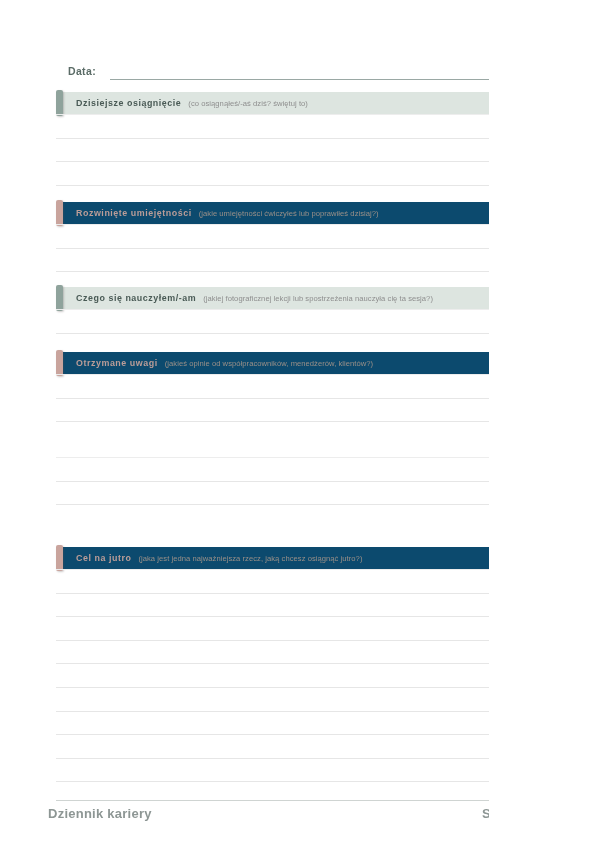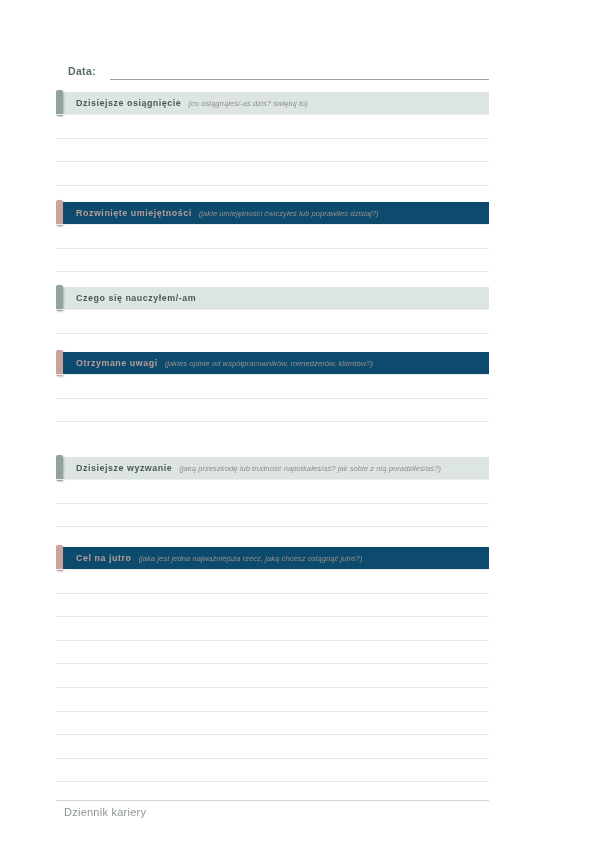--- a/index.html
+++ b/index.html
@@ -87,21 +87,20 @@
   .band.pink .band-title { color: #bb9d98; }
 
   .band-title {
     font-size: 8.9px;
     font-weight: bold;
     letter-spacing: 0.55px;
     white-space: nowrap;
   }
   .band-hint {
     font-size: 7.6px;
-    font-style: italic;
     color: #8e8e8e;
     margin-left: 7px;
     letter-spacing: 0.05px;
     white-space: nowrap;
     text-align: center;
   }
   .band.pink .band-hint { color: #9b9088; }
 
   
   .lines {
@@ -117,29 +116,30 @@
   
   .footer-rule {
     position: absolute;
     left: 56px;
     top: 800px;
     width: 488px;
     border-top: 1px solid #cfd4d2;
   }
   .footer {
     position: absolute;
-    left: 64px;
+    left: 48px;
     top: 806px;
     width: 488px;
     display: flex;
     justify-content: space-between;
     align-items: center;
-    font-size: 11px;
+    font-size: 13px;
     color: #8d9694;
     letter-spacing: 0.25px;
+    font-weight: bold;
   }
 </style>
 </head>
 <body>
 
 <div class="page">
 
   <div class="date-row">
     <span class="date-label">Data:</span>
     <span class="date-underline"></span>
@@ -166,43 +166,39 @@
         </div>
         <div class="lines">
           <div class="wline"></div>
           <div class="wline"></div>
         </div>
       </div>
       <div class="section" style="top: 287px;">
         <div class="band green">
           <span class="accent"></span>
           <span class="band-title">Czego się nauczyłem/-am</span>
+          <span class="band-hint">(jakiej fotograficznej lekcji lub spostrzeżenia nauczyła cię ta sesja?)</span>
         </div>
         <div class="lines">
           <div class="wline"></div>
           <div class="wline"></div>
         </div>
       </div>
       <div class="section" style="top: 352px;">
         <div class="band pink">
           <span class="accent"></span>
           <span class="band-title">Otrzymane uwagi</span>
           <span class="band-hint">(jakieś opinie od współpracowników, menedżerów, klientów?)</span>
         </div>
         <div class="lines">
           <div class="wline"></div>
           <div class="wline"></div>
         </div>
       </div>
       <div class="section" style="top: 457px;">
-        <div class="band green">
-          <span class="accent"></span>
-          <span class="band-title">Dzisiejsze wyzwanie</span>
-          <span class="band-hint">(jaką przeszkodę lub trudność napotkałeś/aś? jak sobie z nią poradziłeś/aś?)</span>
-        </div>
         <div class="lines">
           <div class="wline"></div>
           <div class="wline"></div>
         </div>
       </div>
       <div class="section" style="top: 547px;">
         <div class="band pink">
           <span class="accent"></span>
           <span class="band-title">Cel na jutro</span>
           <span class="band-hint">(jaka jest jedna najważniejsza rzecz, jaką chcesz osiągnąć jutro?)</span>

